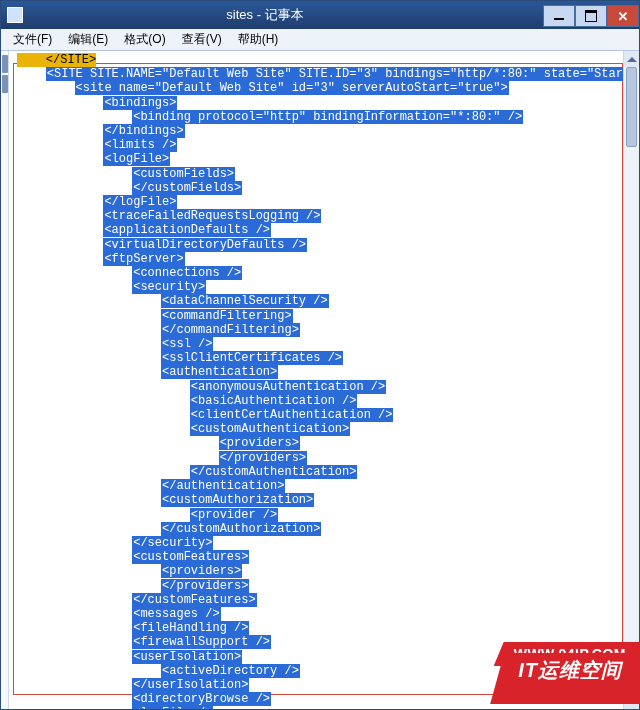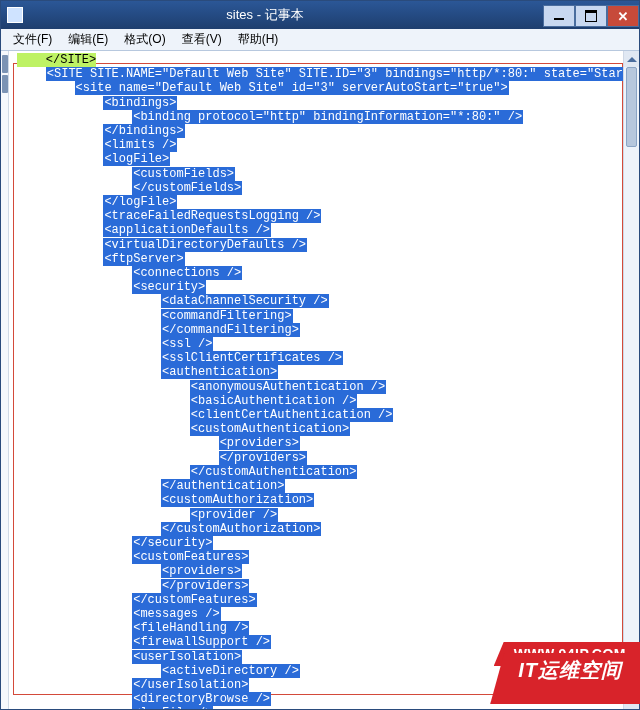--- a/index.html
+++ b/index.html
@@ -15,21 +15,21 @@
 .win-btn.close{background:#c74a3a;color:#fff;font-weight:bold}
 .menubar{height:22px;background:#eef3fa;border-bottom:1px solid #b7c8de;display:flex;align-items:center;padding:0 4px;font-size:12px;color:#000}
 .menu-item{padding:2px 8px}
 .content-wrap{flex:1;display:flex;position:relative;overflow:hidden}
 .gutter{width:8px;background:#f5f8fc;border-right:1px solid #d0dae6;display:flex;flex-direction:column;align-items:center;padding-top:4px}
 .thumb{width:6px;height:18px;background:#7b93b4;border-radius:1px;margin-bottom:2px}
 .editor{flex:1;position:relative;overflow:hidden}
 .selection-frame{position:absolute;left:4px;right:16px;top:12px;bottom:14px;border:1px solid #d34a3a;pointer-events:none}
 .code{position:absolute;left:8px;right:20px;top:2px;font-family:"NSimSun","SimSun","Courier New",monospace;font-size:12px;line-height:14.2px;white-space:pre}
 .code span{display:inline}
-.plain{color:#000;background:#bef264}
+.plain{color:#000;background:#eab308}
 .sel{color:#fff;background:#2a6bd8;padding:0 1px}
 .vscroll{position:absolute;right:0;top:0;bottom:0;width:16px;background:#eef3fa;border-left:1px solid #cfd8e6;display:flex;flex-direction:column}
 .sbtn{height:16px;background:#e0e8f3;display:flex;align-items:center;justify-content:center}
 .sbtn::before{content:"";border:5px solid transparent}
 .sbtn.up::before{border-bottom-color:#4a6d9e;transform:translateY(-2px)}
 .sbtn.dn::before{border-top-color:#4a6d9e;transform:translateY(2px)}
 .strack{flex:1;position:relative}
 .sthumb{position:absolute;left:2px;right:2px;top:0;height:80px;background:#b6c7dd;border:1px solid #8aa4c5;border-radius:2px}
 .watermark-badge{position:absolute;right:0;bottom:44px;background:#d8232a;color:#fff;font-size:14px;font-weight:bold;padding:4px 14px 4px 20px;letter-spacing:.5px;clip-path:polygon(10px 0,100% 0,100% 100%,0 100%)}
 .watermark-bar{position:absolute;right:0;bottom:6px;background:#d8232a;color:#fff;font-size:20px;font-weight:900;font-style:italic;padding:4px 18px 20px 28px;letter-spacing:1px;clip-path:polygon(14px 0,100% 0,100% 100%,0 100%);box-shadow:0 2px 4px rgba(0,0,0,.4)}

